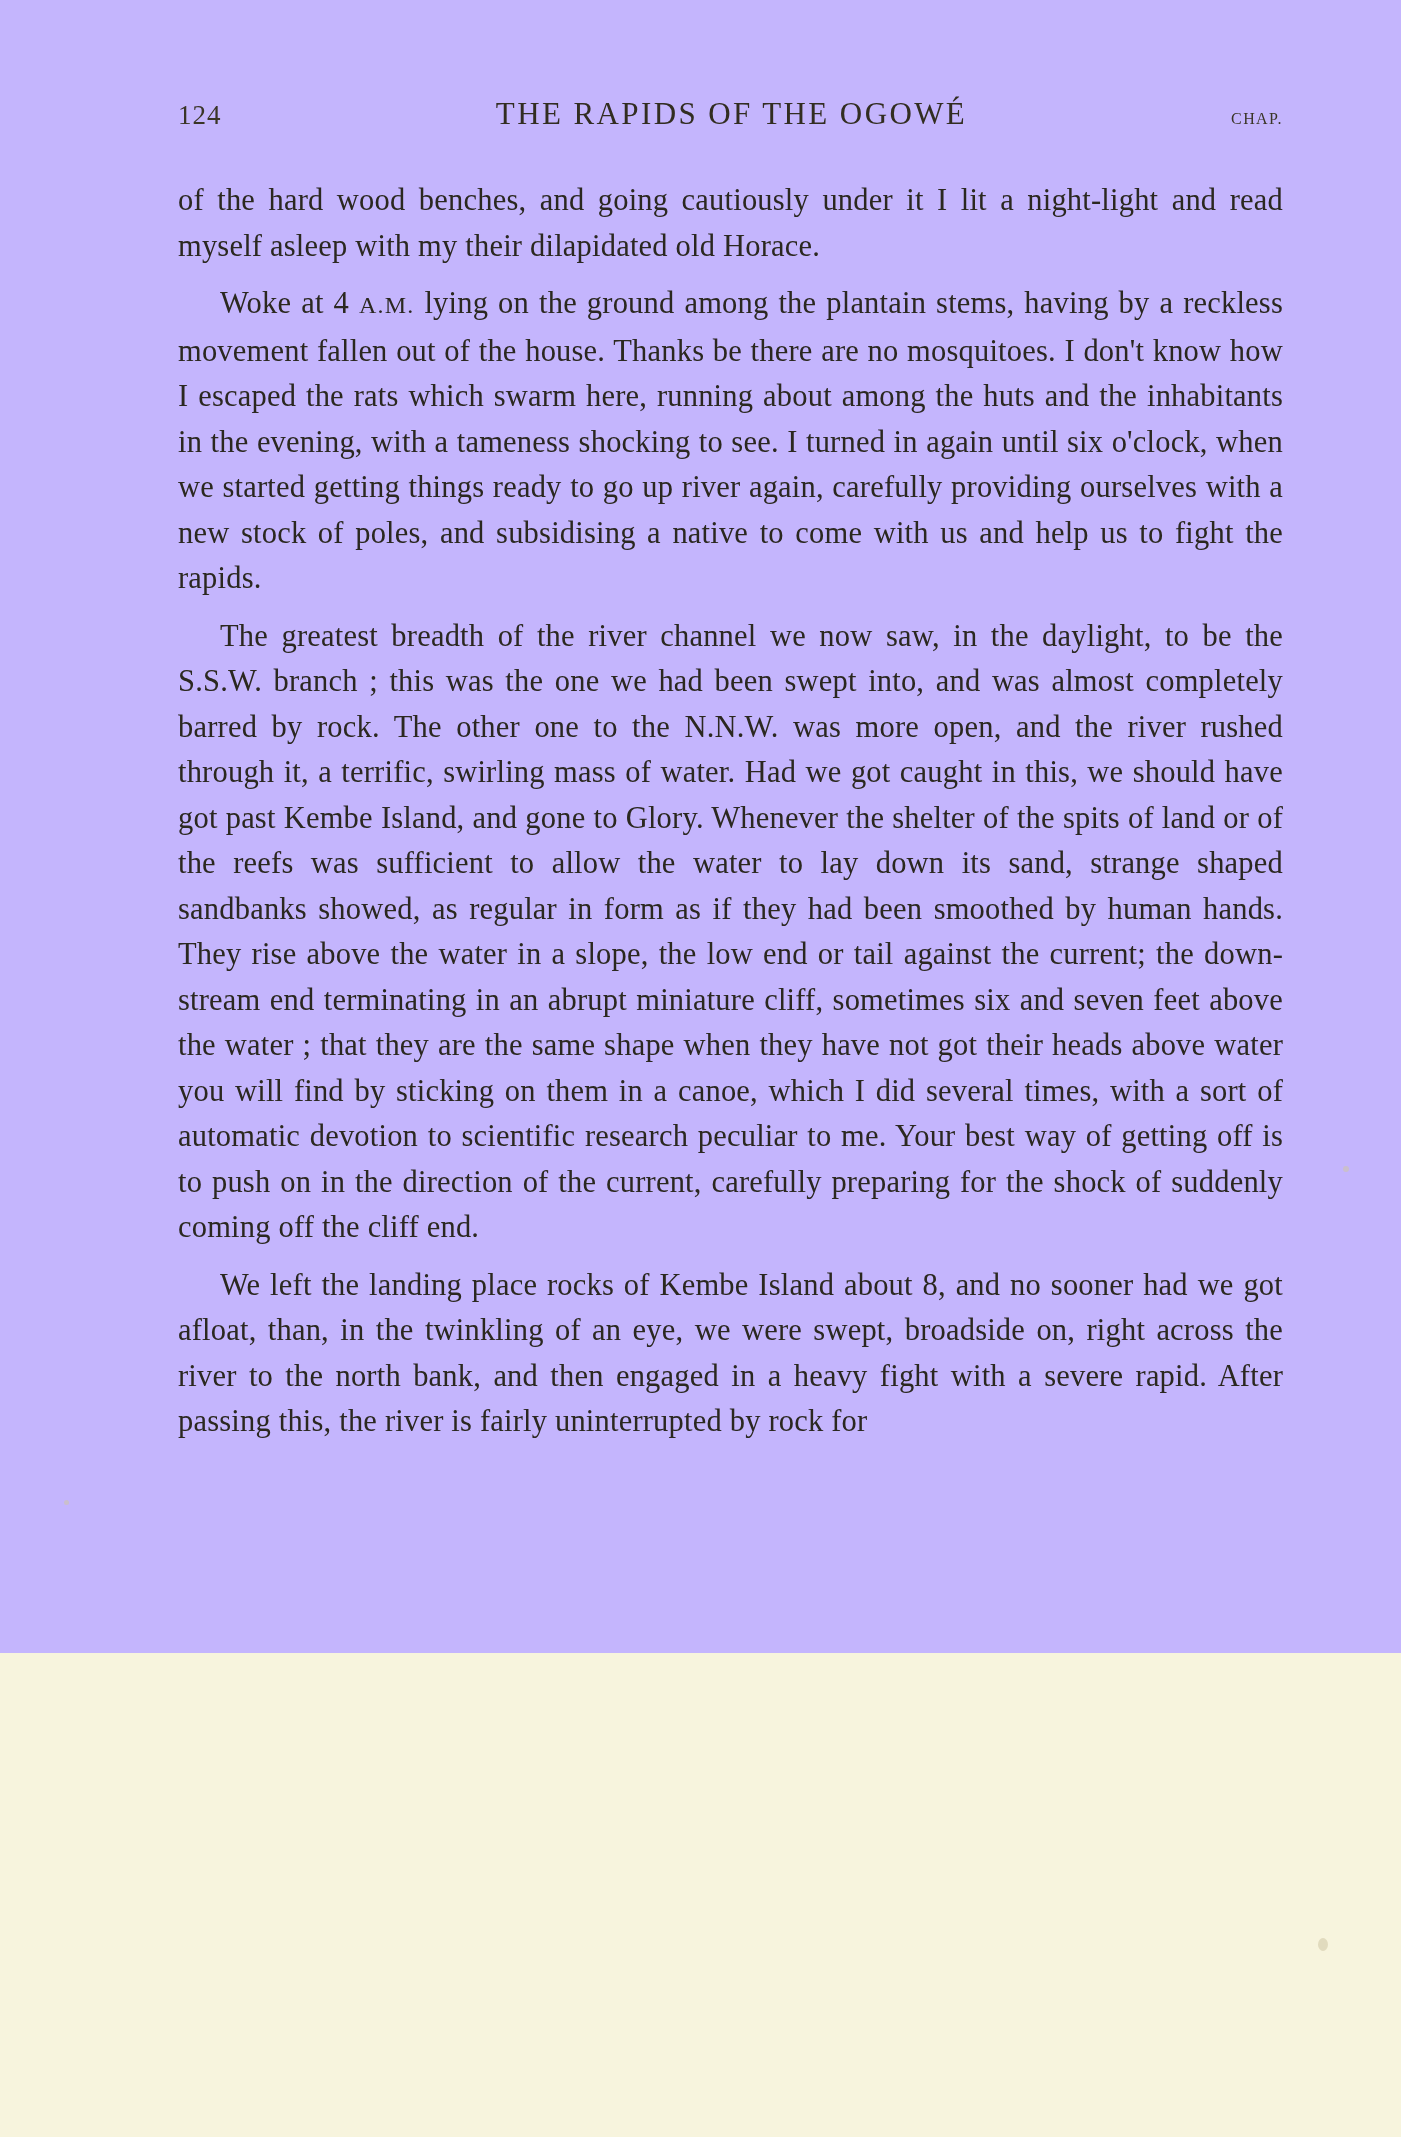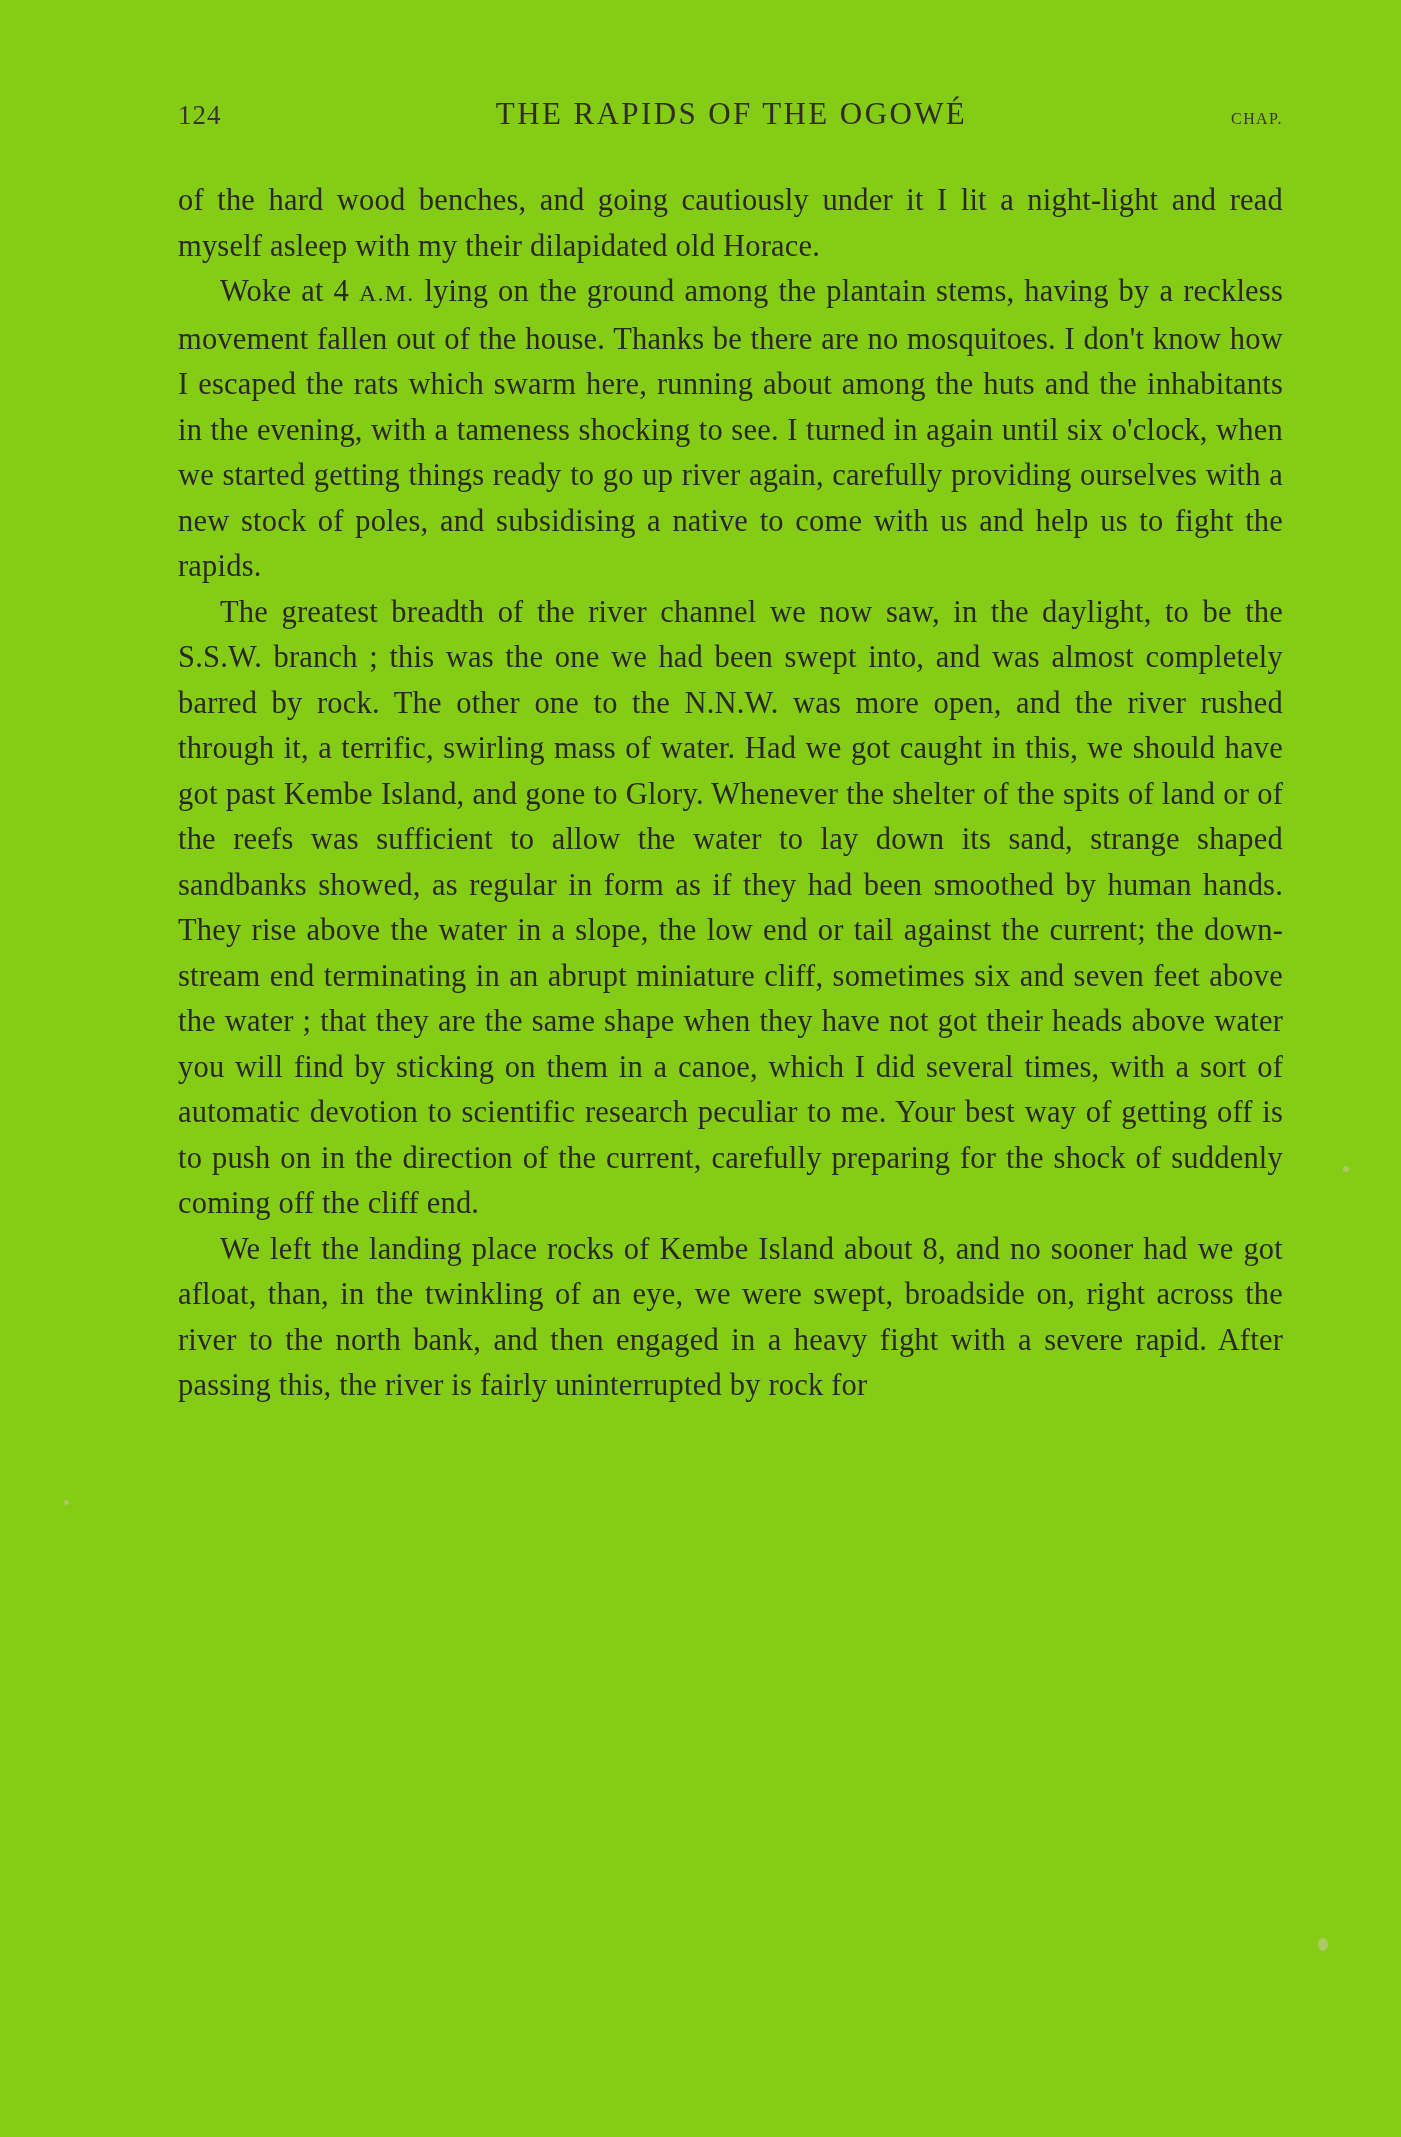--- a/index.html
+++ b/index.html
@@ -10,24 +10,24 @@
     width: 1401px;
     height: 2137px;
     background: #f7f4dd;
     font-family: "Liberation Serif", serif;
     color: #2e2b23;
     overflow: hidden;
   }
   .page {
     position: relative;
     width: 1401px;
-    height: 2137px;
+    height: 1653px;
     box-sizing: border-box;
     padding: 0;
-    background: #84cc16;
+    background: #c4b5fd;
   }
   .page-inner {
     position: absolute;
     left: 178px;
     top: 96px;
     width: 1105px;
   }
   .running-head {
     display: flex;
     align-items: baseline;
@@ -64,20 +64,21 @@
     line-height: 45.5px;
     text-align: justify;
     text-justify: inter-word;
     color: #2b2820;
     letter-spacing: 0.2px;
     -webkit-hyphens: none;
     hyphens: none;
   }
   .body-text p.indent {
     text-indent: 42px;
+    margin-top: 12px;
   }
   .smallcaps {
     font-size: 24px;
     letter-spacing: 1.2px;
   }
   .speck {
     position: absolute;
     background: #cfc7a4;
     border-radius: 50%;
     opacity: 0.55;

